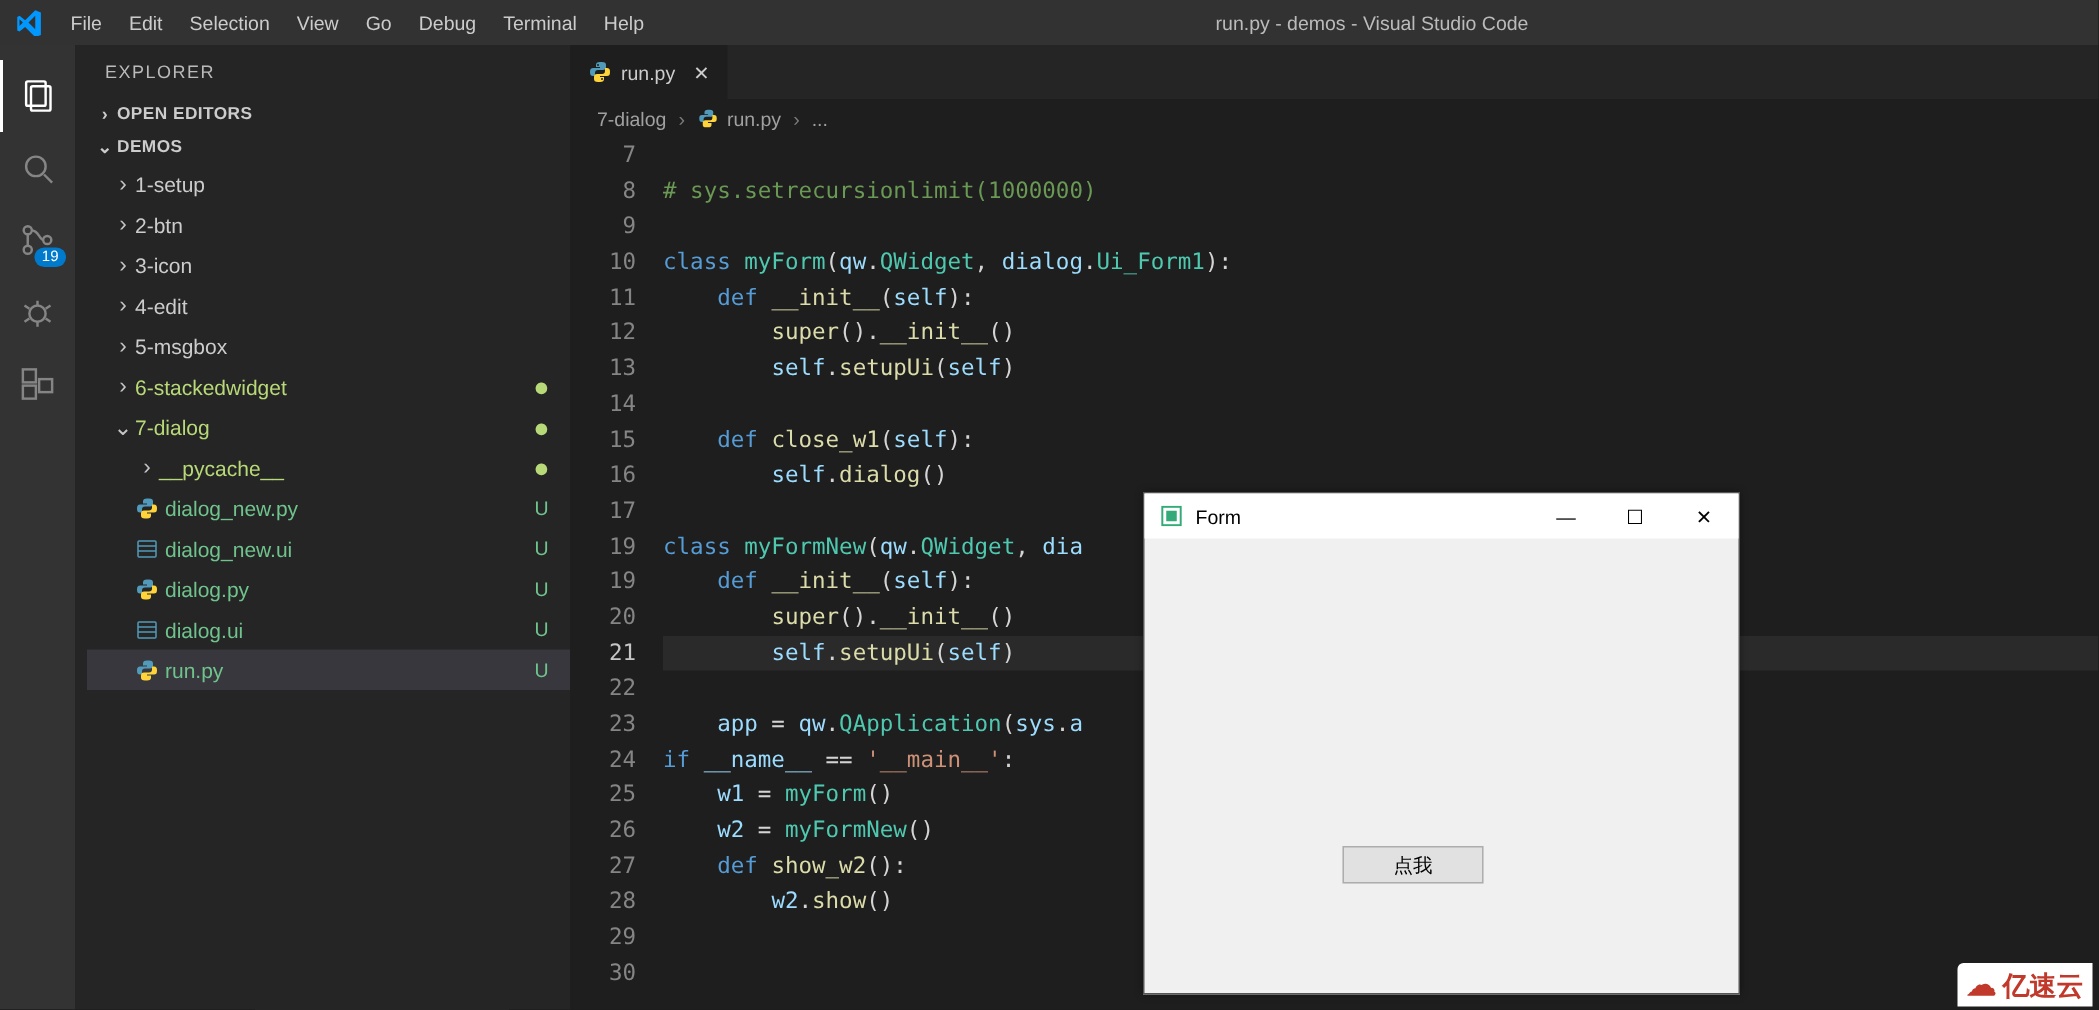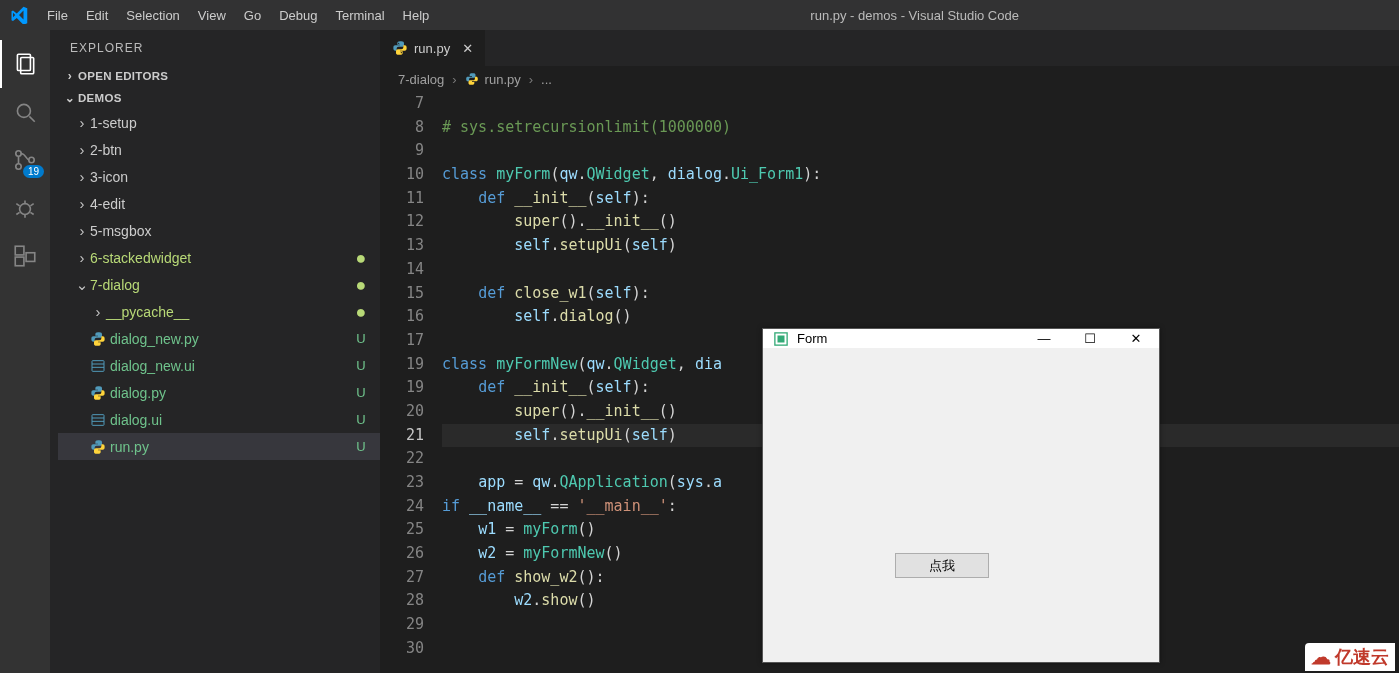--- a/index.html
+++ b/index.html
@@ -143,21 +143,21 @@
 
 .qtwin {
   position: absolute;
   left: 762px; top: 328px;
   width: 398px; height: 335px;
   background: #f0f0f0;
   border: 1px solid #555;
   box-shadow: 0 0 5px rgba(0,0,0,0.4);
 }
 .qtwin .qt-titlebar {
-  height: 19px; background: #fff;
+  height: 30px; background: #fff;
   display: flex; align-items: center;
   font-size: 13px; color: #000;
 }
 .qtwin .qt-icon { width: 20px; height:20px; margin: 0 6px 0 8px; display:flex;align-items:center;justify-content:center; }
 .qtwin .qt-title { flex: 1; }
 .qtwin .qt-btn { width: 46px; height: 30px; display:flex; align-items:center; justify-content:center; color:#000; font-size:13px;}
 .qtwin .qt-body { position: relative; height: calc(100% - 30px); }
 .qtwin .qt-button {
   position: absolute; left: 132px; top: 205px;
   width: 94px; height: 25px;

